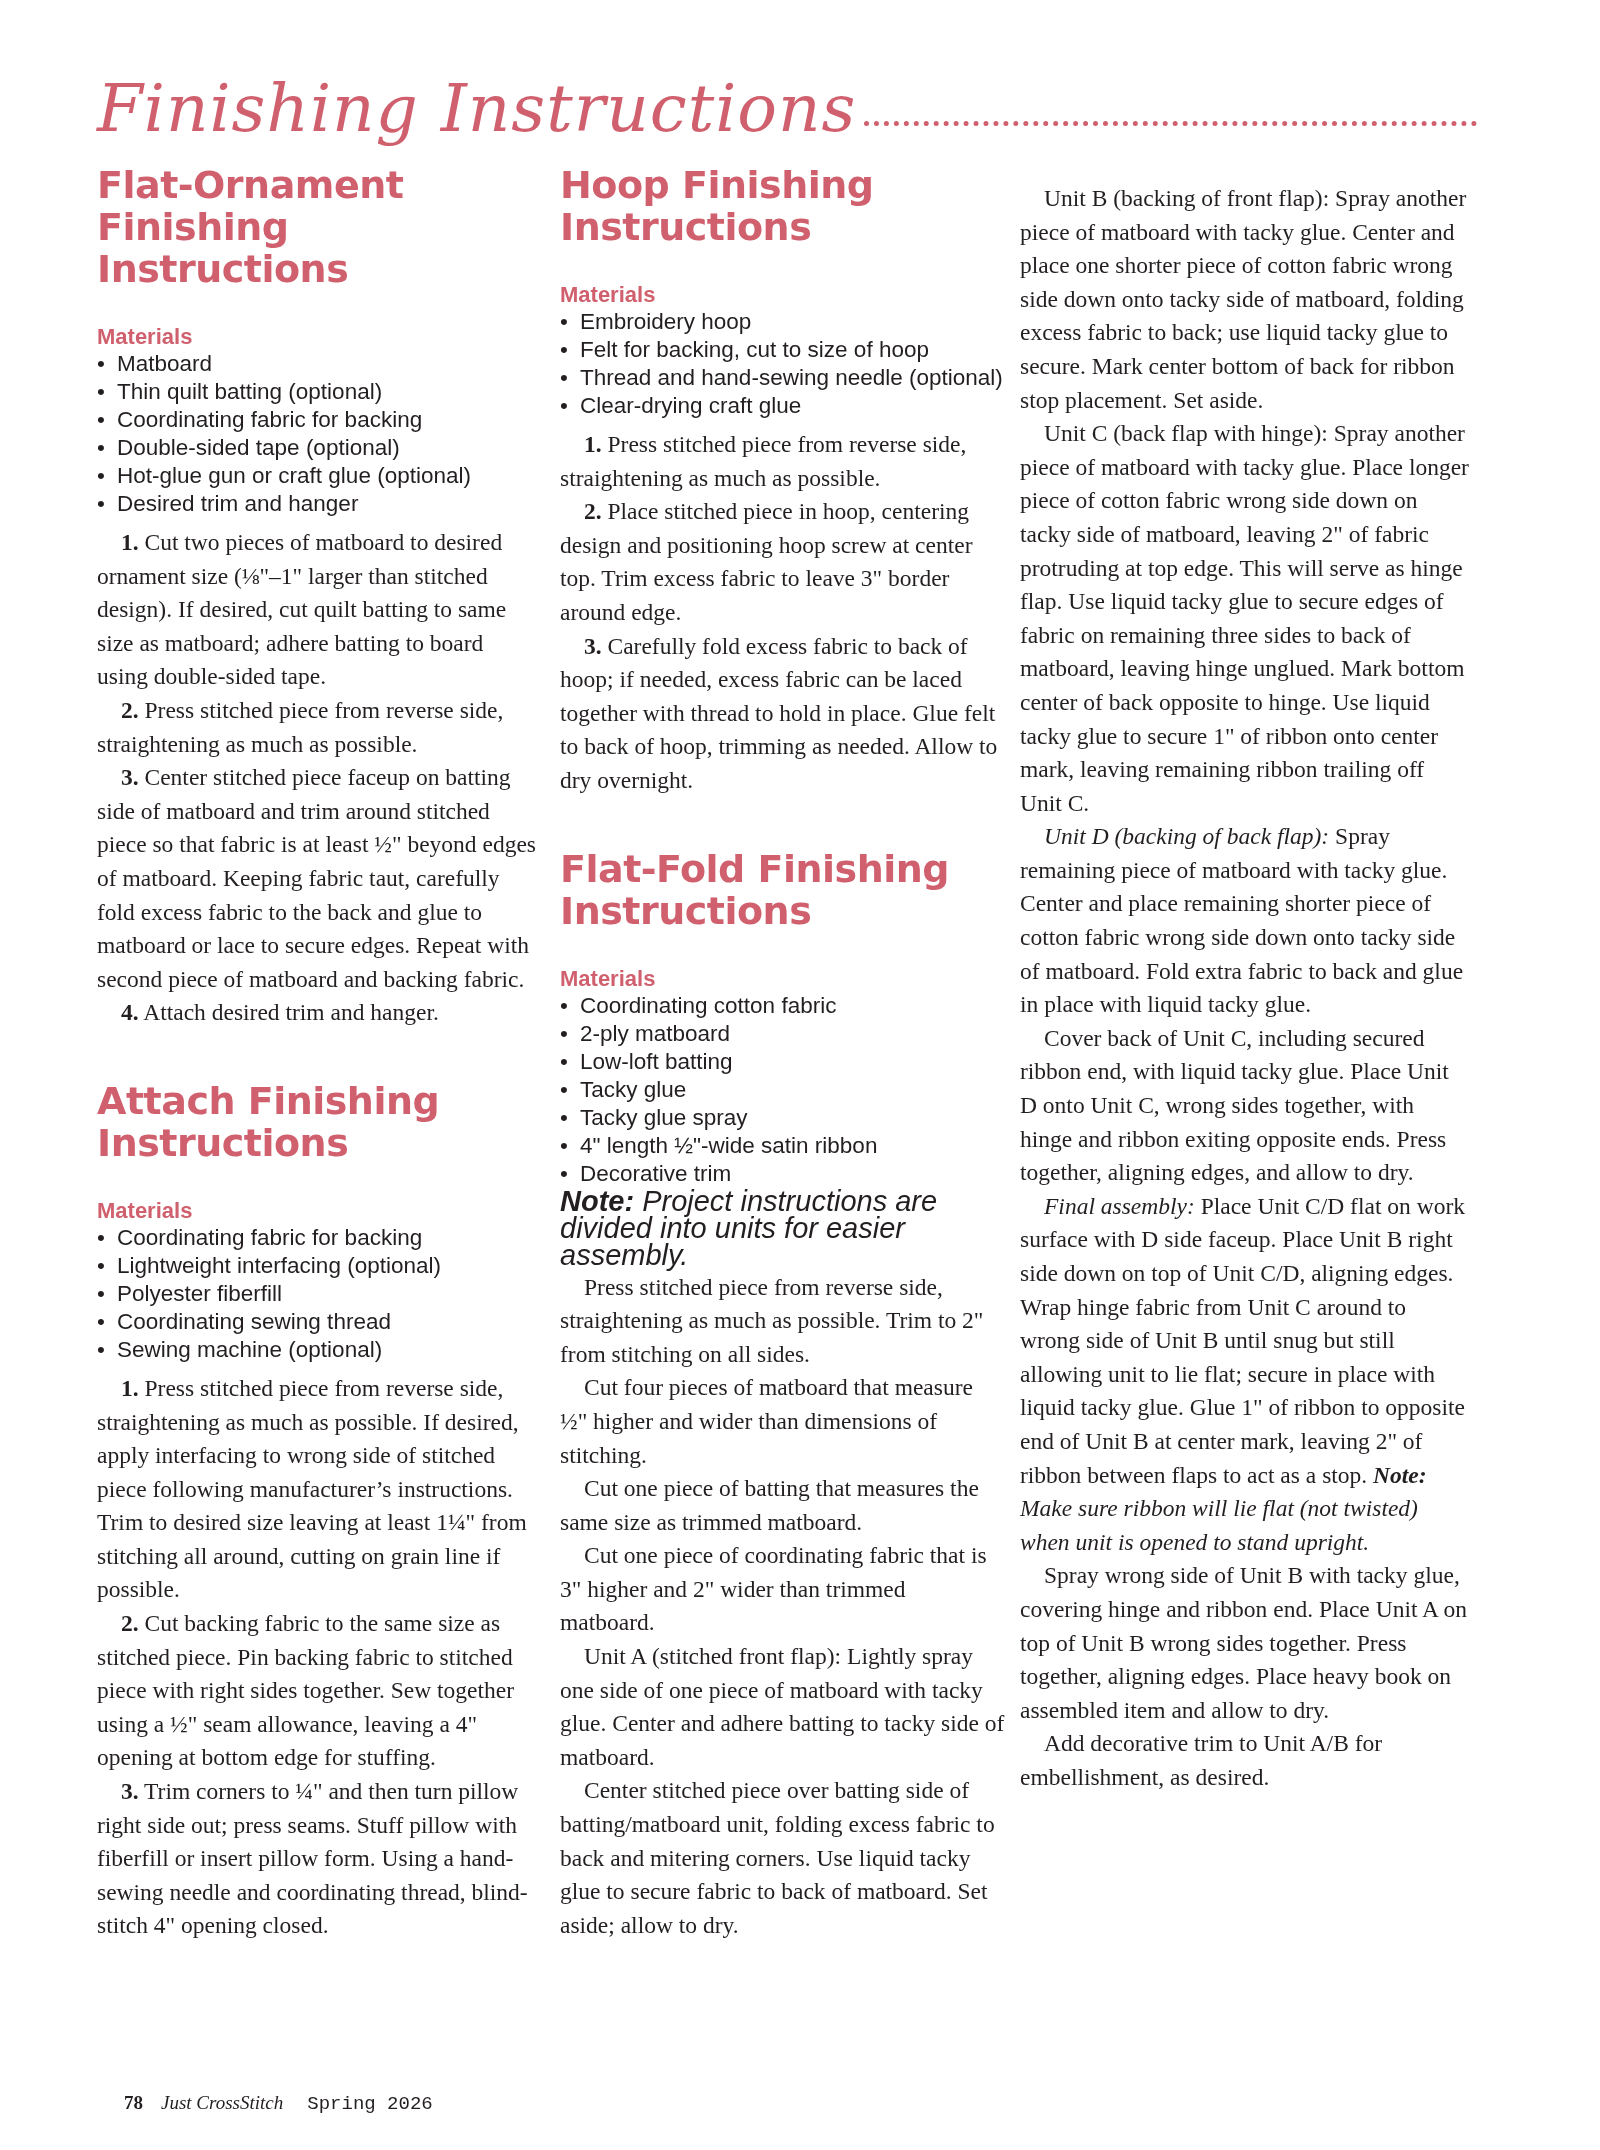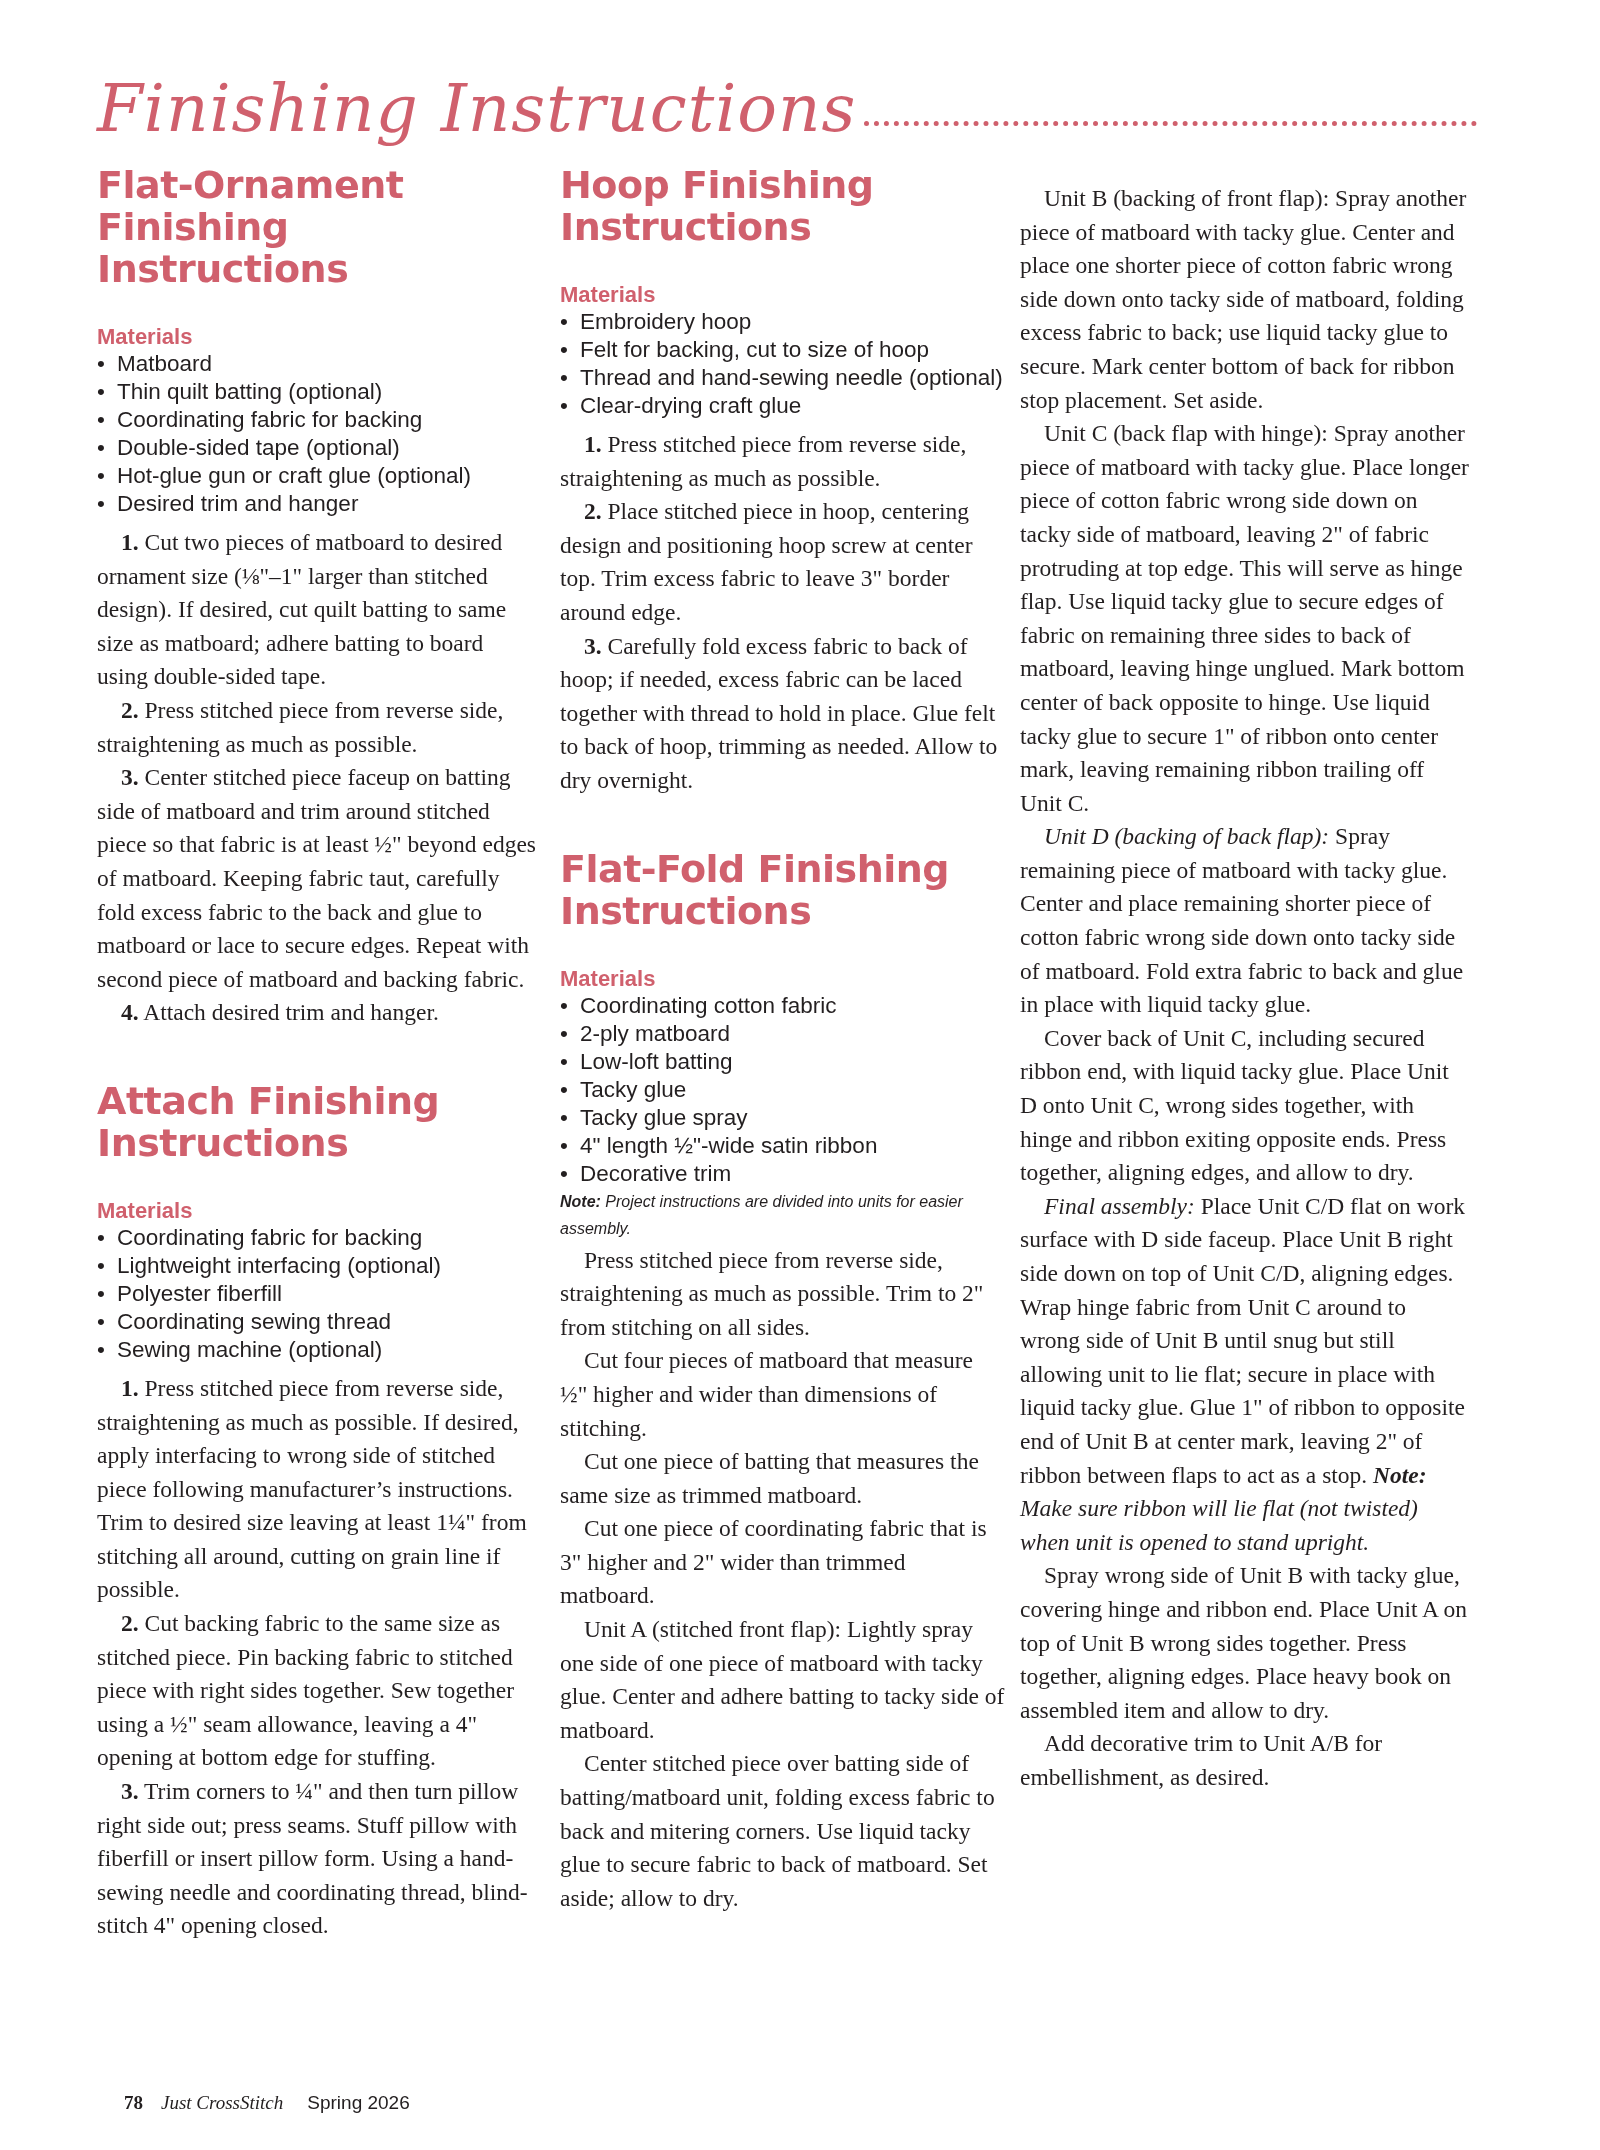--- a/index.html
+++ b/index.html
@@ -12,28 +12,28 @@
   .c2 { left:560px; width:445px; }
   .c3 { left:1020px; width:450px; top:182px; }
   h2 { font-family:"DejaVu Sans", sans-serif; font-weight:bold; color:#d0606d; font-size:38px; line-height:42px; margin:0 0 34px 0; letter-spacing:-0.5px; }
   h3 { font-family:Liberation Sans, sans-serif; font-weight:bold; color:#d0606d; font-size:22px; line-height:26px; margin:0; }
   ul { list-style:none; margin:0; padding:0; }
   li { font-family:"Liberation Sans", sans-serif; font-size:22.5px; line-height:28px; padding-left:20px; position:relative; }
   li::before { content:"•"; position:absolute; left:0; top:0; }
   p { font-family:"Liberation Serif", serif; font-size:23.5px; line-height:33.6px; margin:0; text-indent:24px; }
   p.first { margin-top:8px; }
   .num { font-weight:bold; }
-  .note { font-family:"Liberation Sans", sans-serif; font-size:16px; line-height:27px; font-style:italic; margin:0 0 2px 0; text-indent:0; }
+  .note { font-family:"Liberation Sans", sans-serif; font-size:29px; line-height:27px; font-style:italic; margin:0 0 2px 0; text-indent:0; }
   .note b { font-weight:bold; }
   .gap { height:50px; }
   em { font-style:italic; }
   .footer { position:absolute; left:124px; top:2092px; font-size:19px; display:flex; gap:18px; align-items:baseline;text-align:center; }
   .pg { font-family:"Liberation Serif", serif; font-weight:bold; }
   .mag { font-family:"Liberation Serif", serif; font-style:italic; }
-  .issue { font-family:Liberation Sans, sans-serif; margin-left:6px; }
+  .issue { font-family:Liberation Mono, monospace; margin-left:6px; }
 </style>
 </head>
 <body>
 
 <div class="title-row">
   <div class="script-title">Finishing Instructions</div>
   <div class="dots"></div>
 </div>
 
 <div class="col c1">

